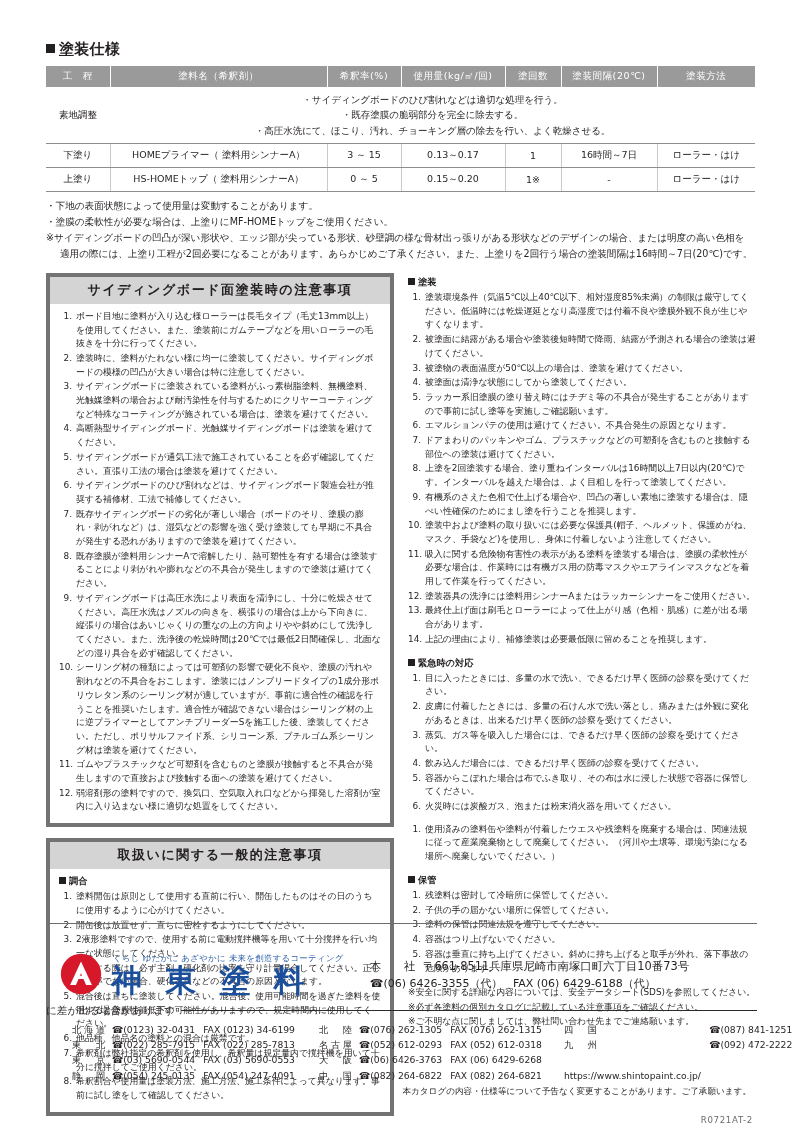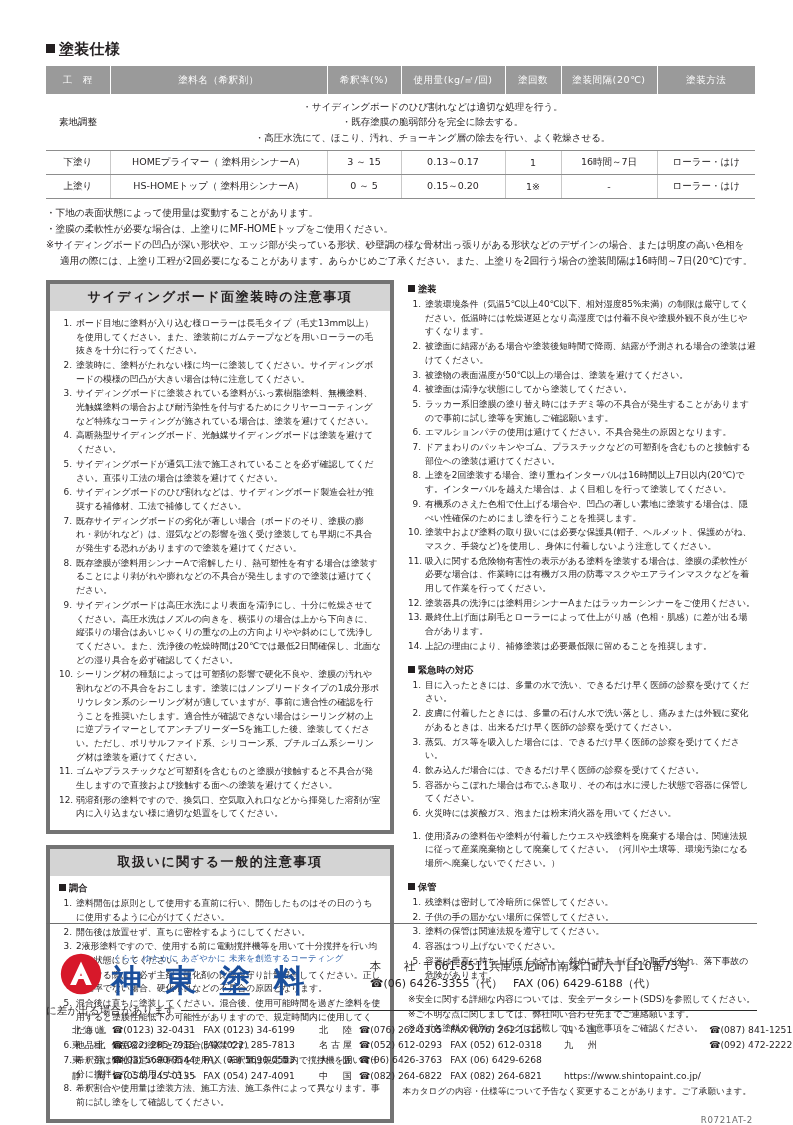--- a/index.html
+++ b/index.html
@@ -12,21 +12,21 @@
   .page { position: relative; width: 793px; height: 1125px; padding: 40px 36px 0 46px; }
 
   
   .sec-title { font-size: 15px; font-weight: bold; letter-spacing: .02em; margin-bottom: 7px; }
   .sec-title .sq { display: inline-block; width: 9px; height: 9px; background: #231f20; margin-right: 4px; vertical-align: 1px; }
 
   
   table.spec { width: 709px; border-collapse: collapse; table-layout: fixed; }
   table.spec th {
     background: #9a9a9a; color: #ffffff; font-size: 9.5px; font-weight: normal;
-    height: 28px; text-align: center; border-right: 1px solid #ffffff; letter-spacing: .06em;
+    height: 21px; text-align: center; border-right: 1px solid #ffffff; letter-spacing: .06em;
   }
   table.spec th:last-child { border-right: none; }
   table.spec td {
     font-size: 9.5px; text-align: center; border-bottom: 1px solid #8d8d8d;
     border-right: 1px solid #c9c9c9; padding: 5px 2px; vertical-align: middle;
   }
   table.spec td:last-child { border-right: none; }
   table.spec tr.prep td { border-right: none; }
   table.spec td.process { border-right: 1px solid #8d8d8d; }
   td.prep-body { text-align: left; padding: 7px 8px 7px 10px; line-height: 1.62; }
@@ -385,22 +385,22 @@
             </li>
           <li>
               <span class="n">5.</span>
               <span class="t">容器は垂直に持ち上げてください。斜めに持ち上げると取手が外れ、落下事故の危険があります。</span>
             </li>
         </ol>
       </div>
 
       <div class="notice-lines">
         <div>※安全に関する詳細な内容については、安全データシート(SDS)を参照してください。</div>
+        <div>※必ず各塗料の個別カタログに記載している注意事項をご確認ください。</div>
         <div>※ご不明な点に関しましては、弊社問い合わせ先までご連絡願います。</div>
-        <div>※必ず各塗料の個別カタログに記載している注意事項をご確認ください。</div>
       </div>
     </div>
   </div>
 
   <div class="footer">
     <div class="rule"></div>
 
     <div class="brandrow">
       <div class="logo-wrap">
         <svg class="logo-mark" viewBox="0 0 100 100">

